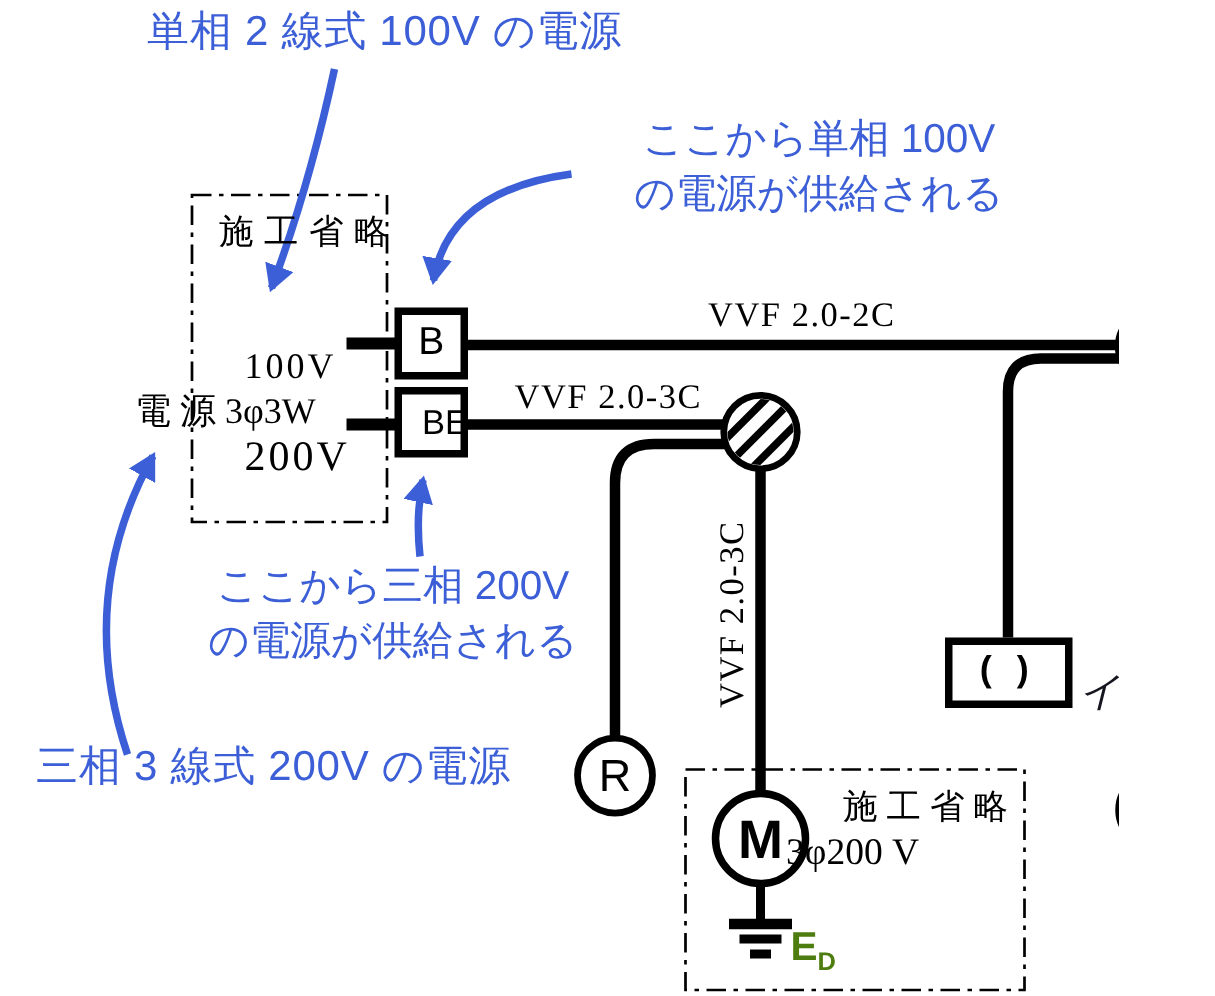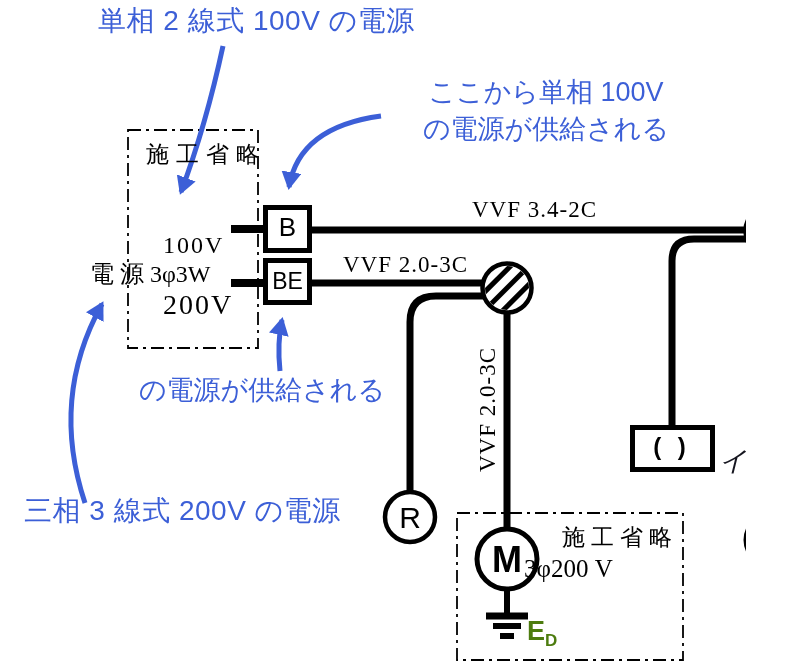--- a/index.html
+++ b/index.html
@@ -15,21 +15,21 @@
   .top-label{left:98px;top:2px;font-size:28px;letter-spacing:.5px;}
   .callout-right{left:378px;top:74px;width:336px;font-size:27px;line-height:37px;}
   .callout-left{left:92px;top:372px;width:340px;font-size:27px;line-height:37px;}
   .bottom-label{left:4px;top:492px;font-size:28px;letter-spacing:.5px;margin-left:20px;}
   .omission-top{left:146px;top:139px;font-size:23px;letter-spacing:7px;}
   .src-l1a{left:90px;top:201px;font-size:24px;}
   .src-l2a{left:163px;top:232px;font-size:24px;letter-spacing:2px;}
   .src-l1b{left:90px;top:258px;font-size:24px;text-align:right;}
   .src-l2b{left:163px;top:289px;font-size:28px;letter-spacing:2px;}
   .b-label{left:263px;top:212px;width:49px;font-size:26px;color:#000;}
-  .be-label{left:263px;top:268px;width:49px;font-size:23px;color:#000;}
+  .be-label{left:263px;top:268px;width:49px;font-size:23px;color:#000;text-align:right;}
   .vvf-top{left:472px;top:197px;font-size:23px;letter-spacing:1px;}
   .vvf-mid{left:343px;top:252px;font-size:23px;letter-spacing:1px;}
   .vvf-vert{left:426px;top:397px;width:124px;height:26px;font-size:23px;letter-spacing:1px;
             transform:rotate(-90deg);transform-origin:center;}
   .lamp-label{left:311px;top:546px;font-size:24px;letter-spacing:6px;}
   .r-label{left:385px;top:501px;width:50px;font-size:30px;color:#000;}
   .m-label{left:477px;top:539px;width:60px;font-size:36px;font-weight:bold;color:#000;}
   .motor-rating{left:524px;top:555px;font-size:25px;}
   .omission-bottom{left:562px;top:522px;font-size:23px;letter-spacing:6px;}
   .ground-label{left:527px;top:616px;font-size:27px;font-weight:bold;color:#4d7c0f;}
@@ -124,35 +124,36 @@
   </svg>
 
   <div class="abs blue top-label">単相 2 線式 100V の電源</div>
 
   <div class="abs blue callout-right center">
     <div>ここから単相 100V</div>
     <div>の電源が供給される</div>
   </div>
 
   <div class="abs blue callout-left center">
+    <div>ここから三相 200V</div>
     <div>の電源が供給される</div>
   </div>
 
   <div class="abs blue bottom-label">三相 3 線式 200V の電源</div>
 
   <div class="abs serif omission-top">施工省略</div>
 
   <div class="abs serif src-l2a">100V</div>
   <div class="abs serif src-l1b">電 源 3φ3W</div>
   <div class="abs serif src-l2b">200V</div>
 
   <div class="abs b-label center">B</div>
   <div class="abs be-label center">BE</div>
 
-  <div class="abs serif vvf-top">VVF 3.4-2C</div>
+  <div class="abs serif vvf-top">VVF 2.0-2C</div>
   <div class="abs serif vvf-mid">VVF 2.0-3C</div>
   <div class="abs serif vvf-vert center">VVF 2.0-3C</div>
 
   <div class="abs r-label center">R</div>
 
   <div class="abs serif omission-bottom">施工省略</div>
   <div class="abs m-label center">M</div>
   <div class="abs serif motor-rating">3φ200 V</div>
 
   <div class="abs ground-label"><span>E</span><sub>D</sub></div>

